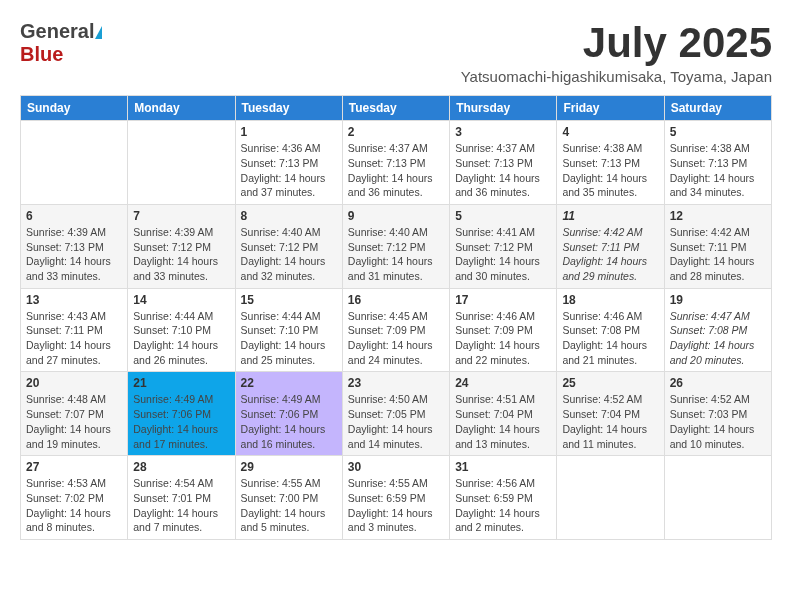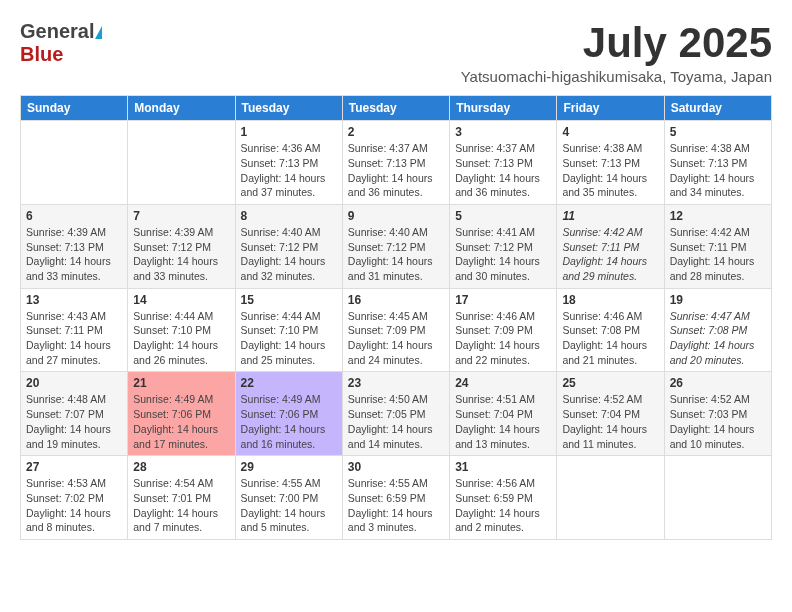--- a/index.html
+++ b/index.html
@@ -242,21 +242,21 @@
 Daylight: 14 hours and 20 minutes.</div>
         </td>
       </tr>
       <tr style="background: rgb(245, 245, 245);">
         <td style="background: rgb(245, 245, 245);">
           <span class="day-num">20</span>
           <div class="day-info" style="white-space: pre-line;">Sunrise: 4:48 AM
 Sunset: 7:07 PM
 Daylight: 14 hours and 19 minutes.</div>
         </td>
-        <td style="background: #fca5a5;">
+        <td style="background: #0ea5e9;">
           <span class="day-num">21</span>
           <div class="day-info" style="white-space: pre-line;">Sunrise: 4:49 AM
 Sunset: 7:06 PM
 Daylight: 14 hours and 17 minutes.</div>
         </td>
         <td style="background: #c4b5fd;">
           <span class="day-num">22</span>
           <div class="day-info" style="white-space: pre-line;">Sunrise: 4:49 AM
 Sunset: 7:06 PM
 Daylight: 14 hours and 16 minutes.</div>

